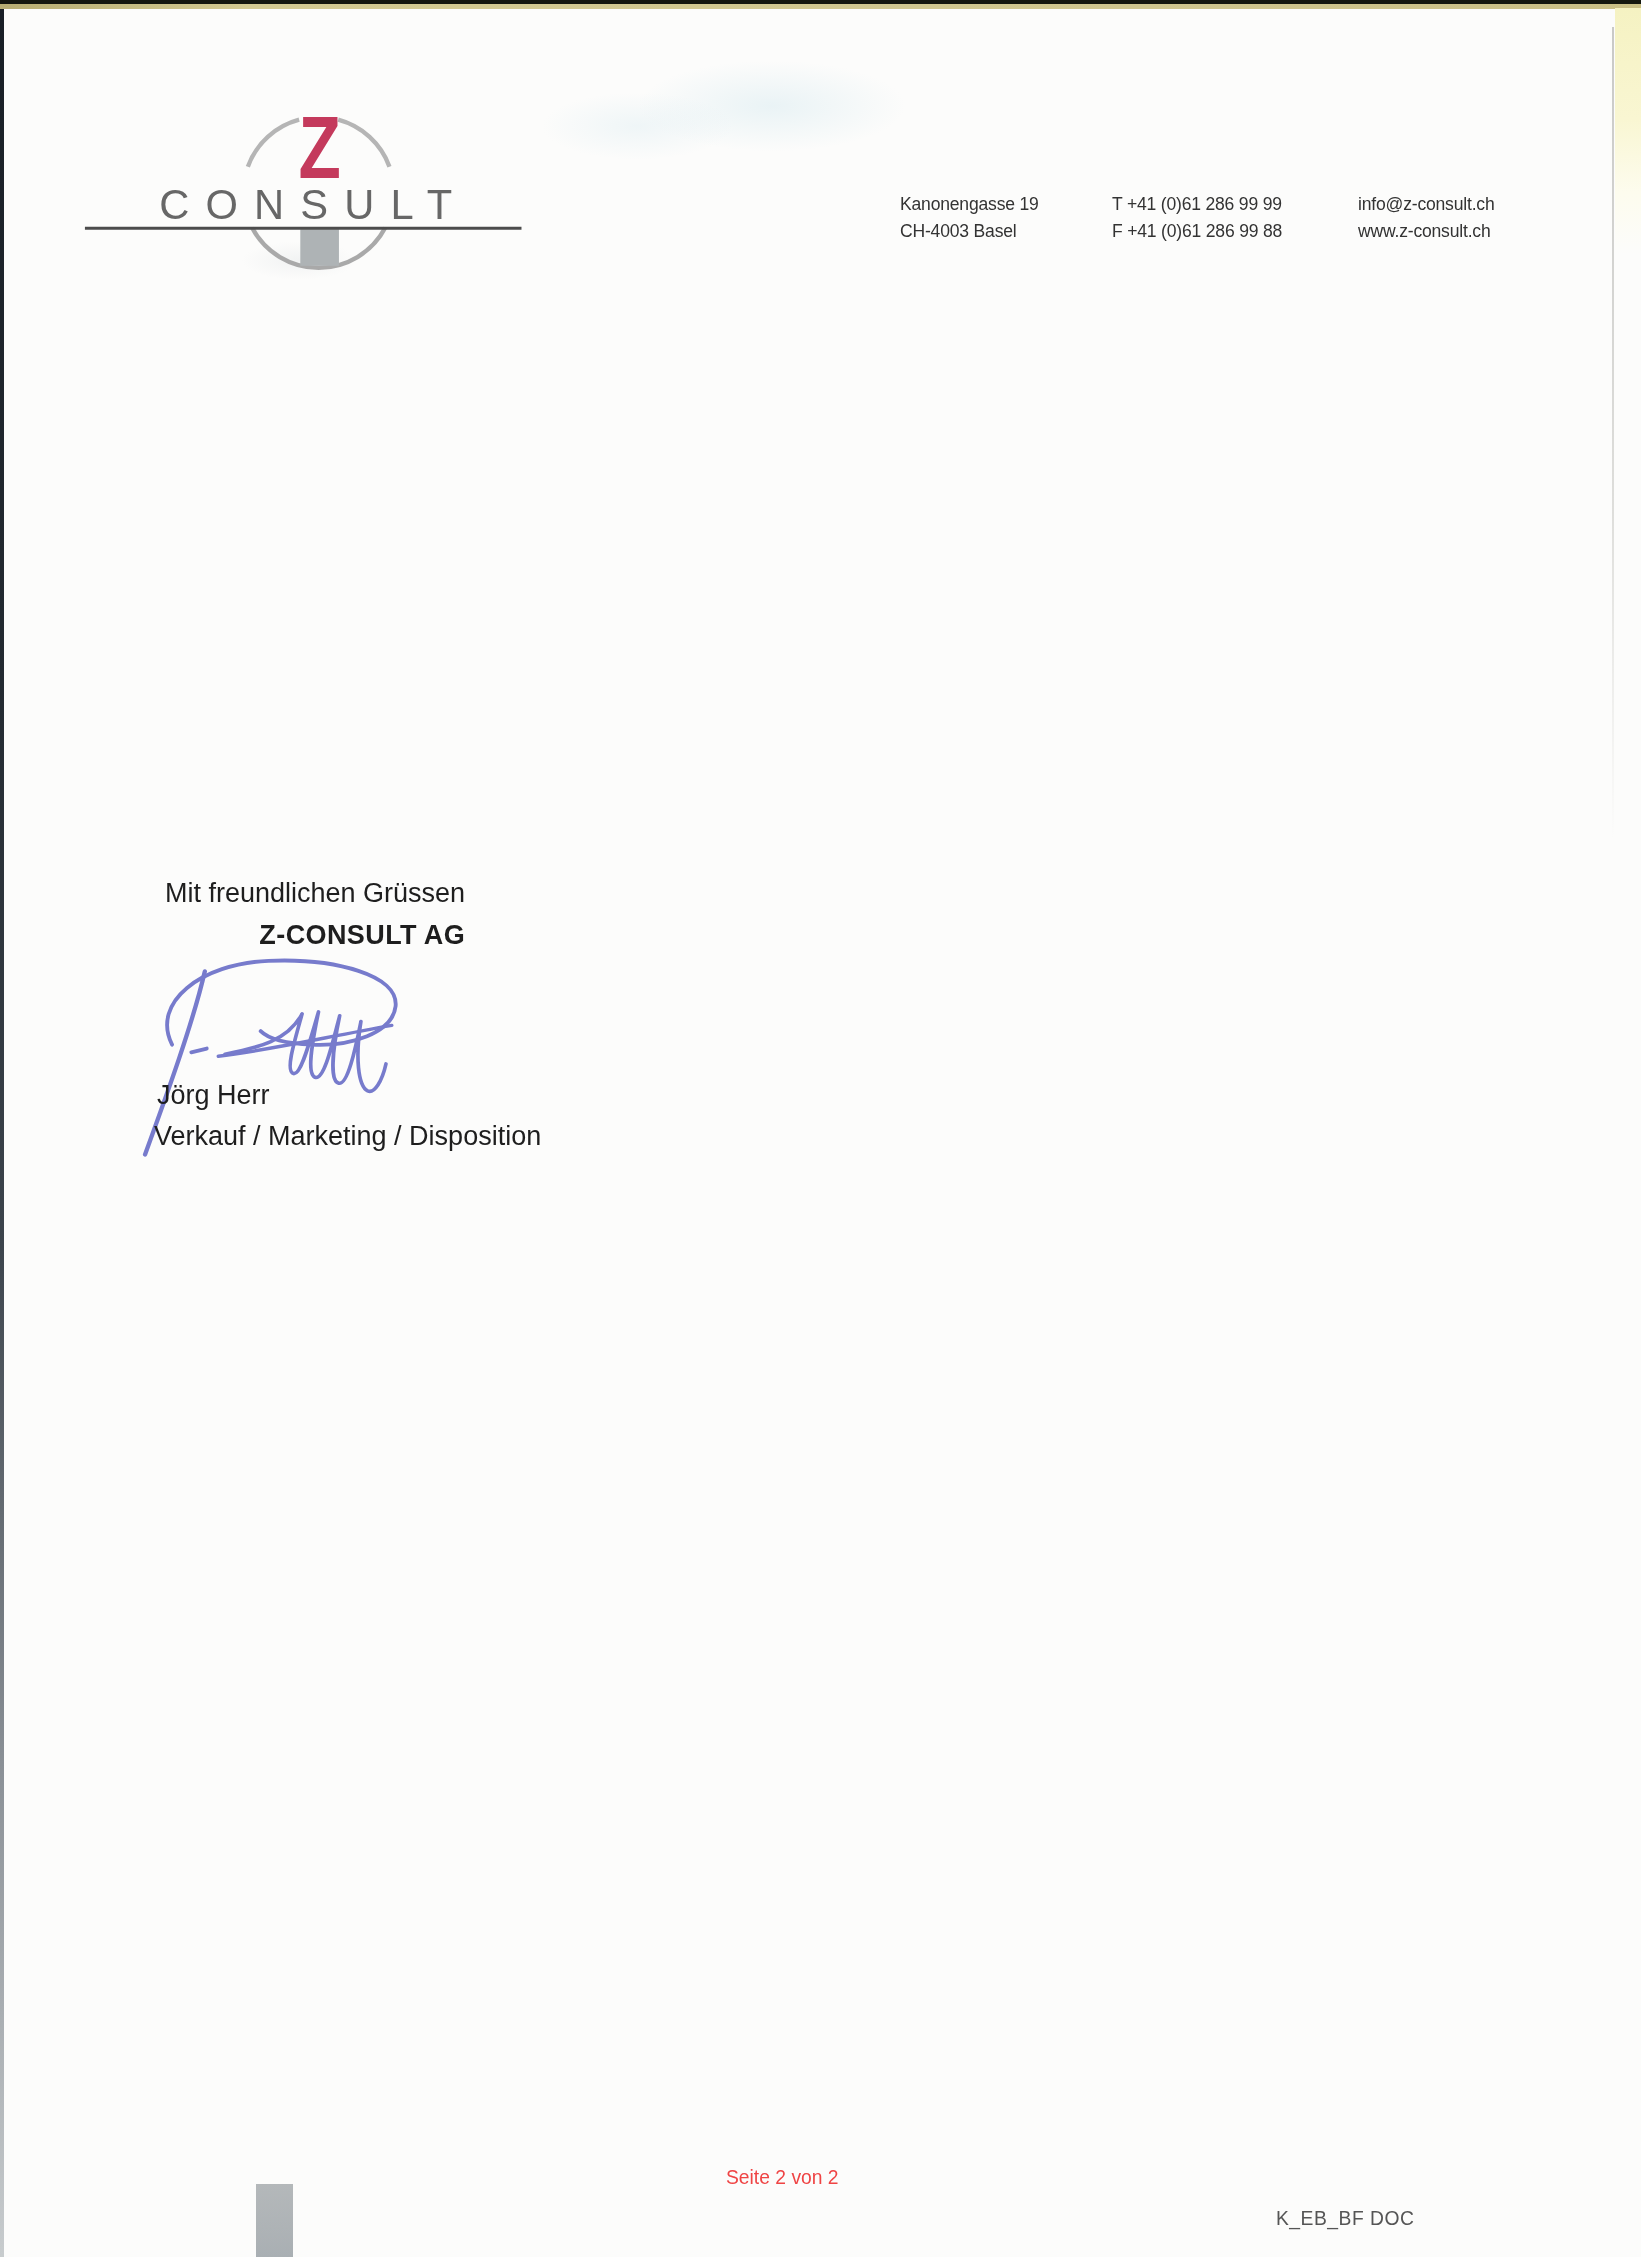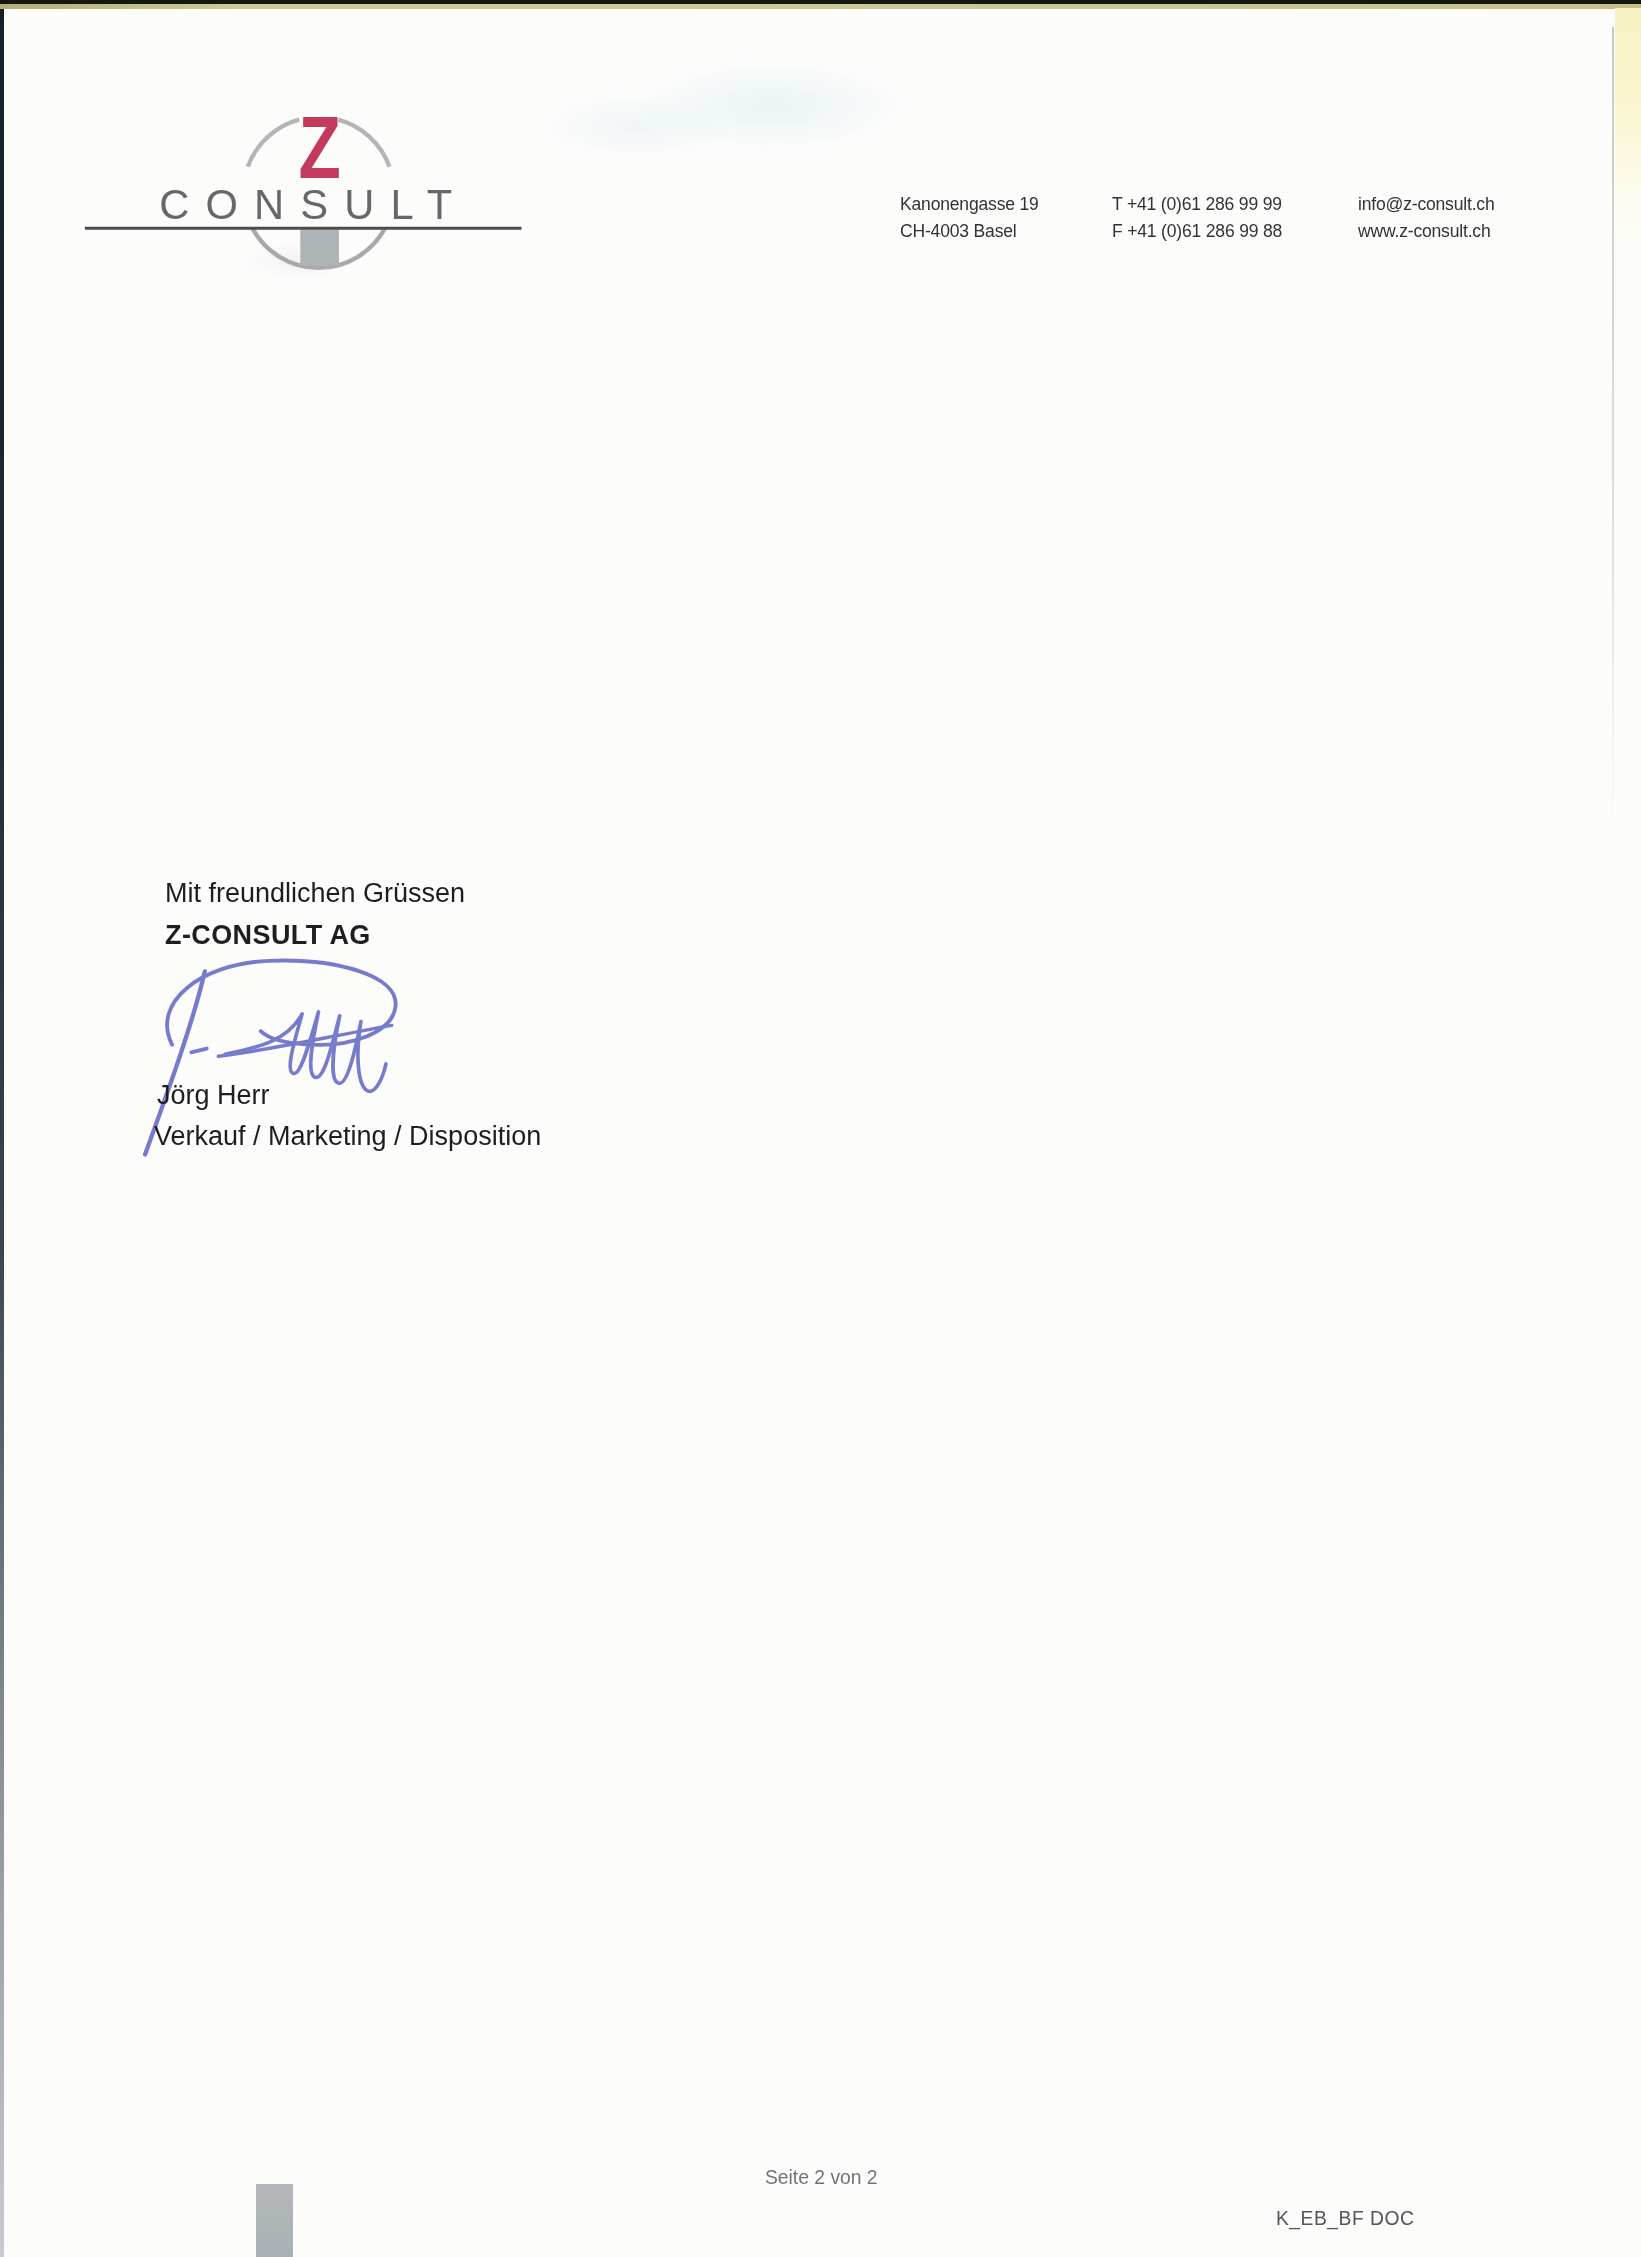--- a/index.html
+++ b/index.html
@@ -38,27 +38,27 @@
   .contact-address{left:900px;}
   .contact-phone{left:1112px;}
   .contact-web{left:1358px;}
 
   
   .para{position:absolute;left:157px;width:1342px;font-size:27px;line-height:42px;
     text-align:justify;color:#1f1f1f;}
   .para-1{top:390px;}
   .para-2{top:569px;}
   .closing-block{position:absolute;left:157px;top:872px;font-size:27px;line-height:42px;margin-left:8px;}
-  .company-line{font-weight:bold;letter-spacing:0.4px;}
+  .company-line{font-weight:bold;letter-spacing:0.4px;text-align:right;}
   .signature-svg{position:absolute;left:133px;top:956px;width:319px;height:212px;}
   .signer-name{position:absolute;left:157px;top:1080px;font-size:27px;}
   .signer-role{position:absolute;left:154px;top:1121px;font-size:27px;}
 
   
-  .footer-page{position:absolute;left:765px;top:2167px;font-size:19.3px;color:#737373;}
+  .footer-page{position:absolute;left:726px;top:2167px;font-size:19.3px;color:#ef4444;}
   .footer-code{position:absolute;left:1276px;top:2167px;font-size:19.3px;color:#555;letter-spacing:0.5px;margin-top:41px;}
   .footer-gray-block{position:absolute;left:256px;top:2184px;width:37px;height:73px;
     background:linear-gradient(180deg,#b4b8ba,#aeb3b6 60%,#a9afb3);}
 </style>
 </head>
 <body>
 
 <div id="scan-page">
 
   <div class="edge-top-dark"></div>

